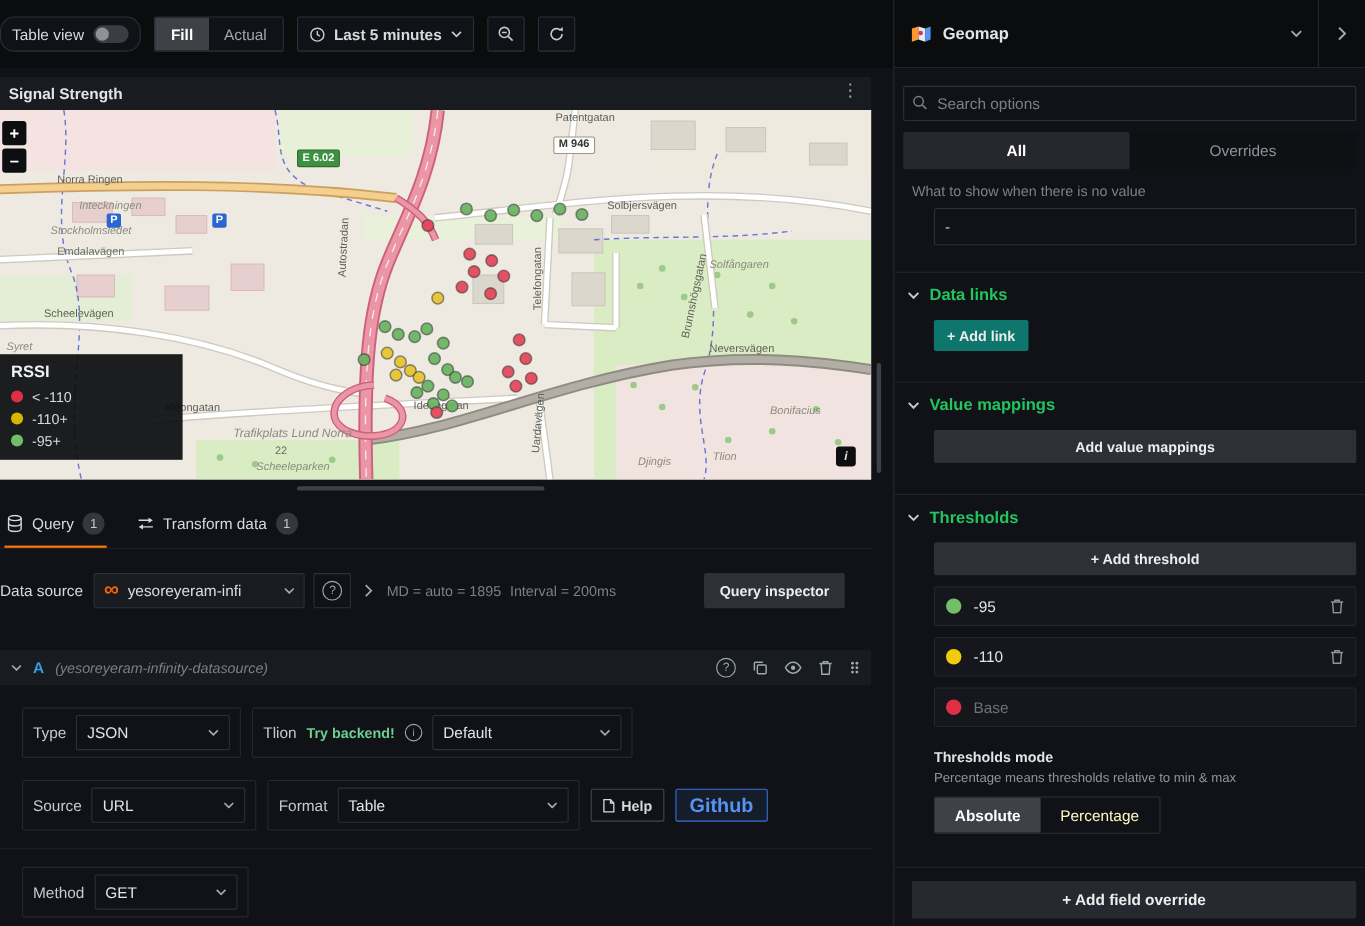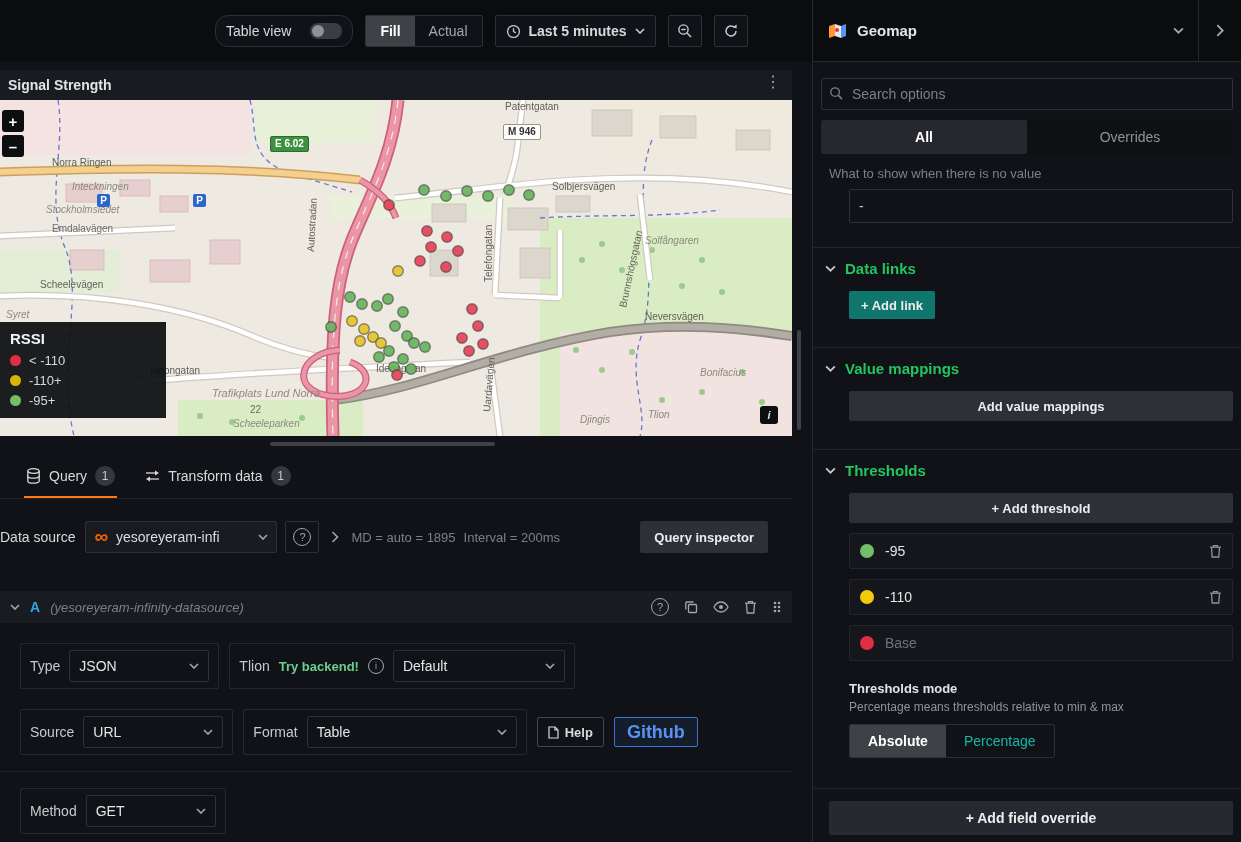--- a/index.html
+++ b/index.html
@@ -2,21 +2,21 @@
 <html><head>
 <meta charset="utf-8">
 <style>
   html,body{margin:0;padding:0;background:#0b0c0e;}
   body{font-family:"Liberation Sans",sans-serif;color:#ccccdc;-webkit-font-smoothing:antialiased;}
   .app{position:relative;width:1241px;height:842px;overflow:hidden;background:#111217;}
 
   
   .topbar{position:absolute;left:0;top:0;width:812px;height:62px;background:#0b0c0e;display:flex;align-items:center;}
   .tb-group{display:flex;align-items:center;border:1px solid #2e3036;border-radius:2px;height:32px;box-sizing:border-box;background:#111217;}
-  .tableview{margin-left:215px;padding:0 10px;gap:19px;border-radius:13px;}
+  .tableview{padding:0 10px;gap:9px;border-radius:13px;}
   .tableview .lbl{font-size:14px;color:#d8d9da;}
   .switch{width:32px;height:16px;border-radius:9px;background:#3a3d44;position:relative;}
   .switch::after{content:"";position:absolute;left:2px;top:2px;width:12px;height:12px;border-radius:50%;background:#8e9196;}
   .fillactual{margin-left:12px;overflow:hidden;}
   .seg{height:100%;display:flex;align-items:center;padding:0 14px;font-size:14px;color:#9fa7b3;}
   .seg.active{background:#3e4146;color:#ffffff;font-weight:700;}
   .timepicker{margin-left:12px;padding:0 10px;gap:8px;color:#d8d9da;font-size:14px;font-weight:600;}
   .iconbtn{width:34px;height:32px;border:1px solid #2e3036;border-radius:2px;background:#111217;display:flex;align-items:center;justify-content:center;color:#9fa7b3;box-sizing:border-box;}
   .iconbtn.ml{margin-left:12px;}
   svg.ic{display:block;}
@@ -46,21 +46,21 @@
   .p-icon{position:absolute;width:13px;height:13px;background:#2b66cf;color:#fff;border-radius:2px;font-size:10px;font-weight:700;display:flex;align-items:center;justify-content:center;}
   .map-zoom{position:absolute;left:2px;top:10px;display:flex;flex-direction:column;gap:3px;}
   .zoombtn{width:22px;height:22px;background:#0d0e10;color:#fff;border-radius:3px;font-size:15px;font-weight:700;display:flex;align-items:center;justify-content:center;}
   .map-legend{position:absolute;left:0;top:222px;background:rgba(12,13,15,.93);padding:8px 16px 10px 10px;min-width:140px;}
   .map-legend .title{font-size:15px;font-weight:700;color:#f0f1f2;margin-bottom:6px;}
   .leg-row{display:flex;align-items:center;gap:8px;margin-top:5px;font-size:13px;color:#d8d9da;}
   .leg-dot{width:11px;height:11px;border-radius:50%;}
   .map-attr{position:absolute;right:14px;bottom:12px;width:18px;height:18px;background:#0d0e10;color:#e0e0e0;border-radius:3px;font-size:11px;font-style:italic;font-weight:700;display:flex;align-items:center;justify-content:center;}
   .hscroll{width:225px;height:4px;border-radius:2px;background:#3e4146;margin:6px 0 0 270px;}
 
-  .qtabs{display:flex;align-items:center;gap:26px;width:792px;border-bottom:1px solid #22252b;margin-top:12px;padding-left:24px;box-sizing:border-box;}
+  .qtabs{display:flex;align-items:center;gap:26px;width:792px;border-bottom:1px solid #22252b;margin-top:12px;padding-left:4px;box-sizing:border-box;}
   .qtab{display:flex;align-items:center;gap:8px;padding:8px 2px 10px 2px;color:#d8d9da;font-size:14px;border-bottom:2px solid transparent;}
   .qtab.active{border-bottom-color:#ff780a;}
   .badge{background:#34373c;color:#c7c9cc;border-radius:10px;min-width:20px;height:20px;display:inline-flex;align-items:center;justify-content:center;font-size:12px;}
 
   .ds-row{display:flex;align-items:center;gap:8px;margin-top:22px;width:792px;}
   .ds-label{font-size:14px;color:#d8d9da;margin-right:2px;}
   .gselect{display:flex;align-items:center;gap:8px;background:#181b1f;border:1px solid #2e3036;border-radius:2px;height:32px;padding:0 8px;color:#dcdde0;font-size:14px;box-sizing:border-box;}
   .gselect .val{flex:1;white-space:nowrap;overflow:hidden;text-overflow:ellipsis;}
   .inf-logo{color:#fa6400;font-size:19px;font-weight:700;line-height:16px;}
   .qcircle{width:16px;height:16px;border:1.4px solid #9fa7b3;border-radius:50%;color:#9fa7b3;font-size:11px;display:inline-flex;align-items:center;justify-content:center;}
@@ -99,21 +99,21 @@
   .btn-add-sm{height:28px;background:#0f766e;color:#eceded;border:none;border-radius:2px;font-size:13px;font-weight:600;padding:0 12px;display:inline-flex;align-items:center;}
   .btn-add-wide{width:100%;height:30px;background:#2d3036;color:#eceded;border:none;border-radius:2px;font-size:13px;font-weight:600;display:flex;align-items:center;justify-content:center;box-sizing:border-box;}
   .th-row{display:flex;align-items:center;background:#15171c;border:1px solid #24262b;border-radius:2px;height:34px;margin-top:10px;padding:0 10px;}
   .th-dot{width:14px;height:14px;border-radius:50%;margin-right:11px;flex:none;}
   .th-val{flex:1;font-size:14px;color:#e3e4e6;}
   .th-val.muted{color:#6e7277;}
   .th-trash{color:#8e949c;}
   .mode-label{margin-top:20px;font-size:13px;font-weight:700;color:#e3e4e6;}
   .mode-desc{margin-top:4px;font-size:12px;color:#8e949c;}
   .radiogrp{display:inline-flex;border:1px solid #2e3036;border-radius:2px;height:32px;margin-top:10px;overflow:hidden;background:#111217;}
-  .radio-opt{display:flex;align-items:center;padding:0 18px;font-size:14px;color:#14b8a6;}
+  .radio-opt{display:flex;align-items:center;padding:0 18px;font-size:14px;color:#fef9c3;}
   .radio-opt.active{background:#3e4146;color:#fff;font-weight:700;}
   .override-sec{border-top:1px solid #22252b;margin-top:26px;padding:12px 8px 0 16px;}
   .btn-override{width:100%;height:34px;background:#262a30;color:#eceded;border:none;border-radius:2px;font-size:14px;font-weight:600;display:flex;align-items:center;justify-content:center;gap:6px;}
   .chev{flex:none;}
 </style>
 </head>
 <body>
 
 <div class="app">
 

